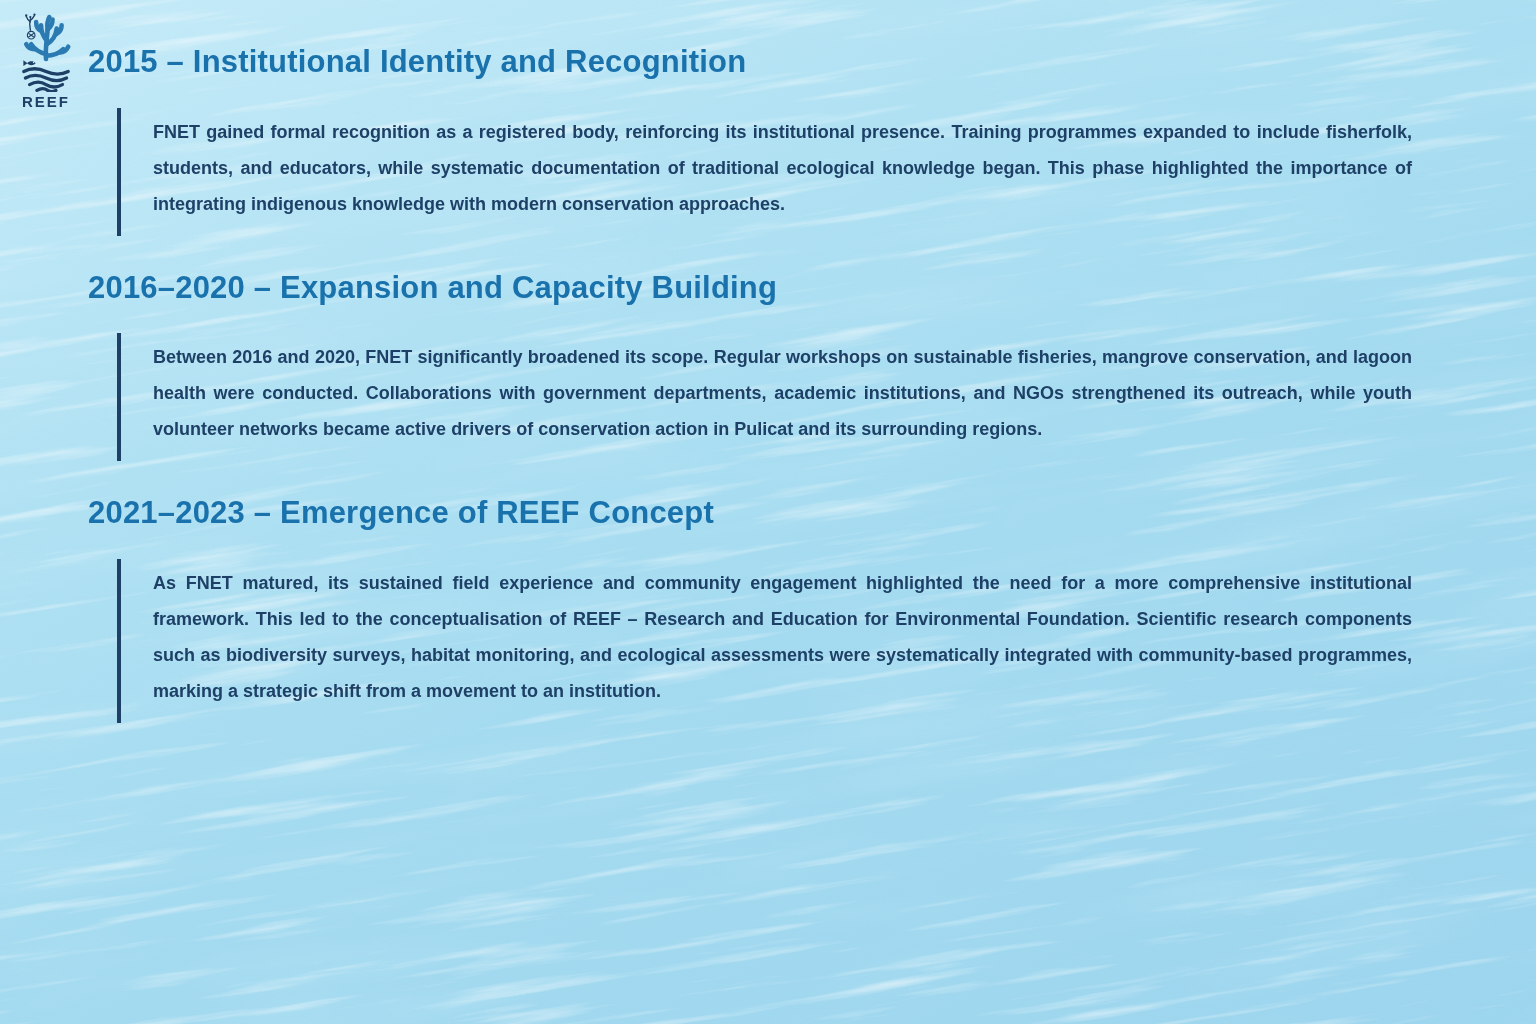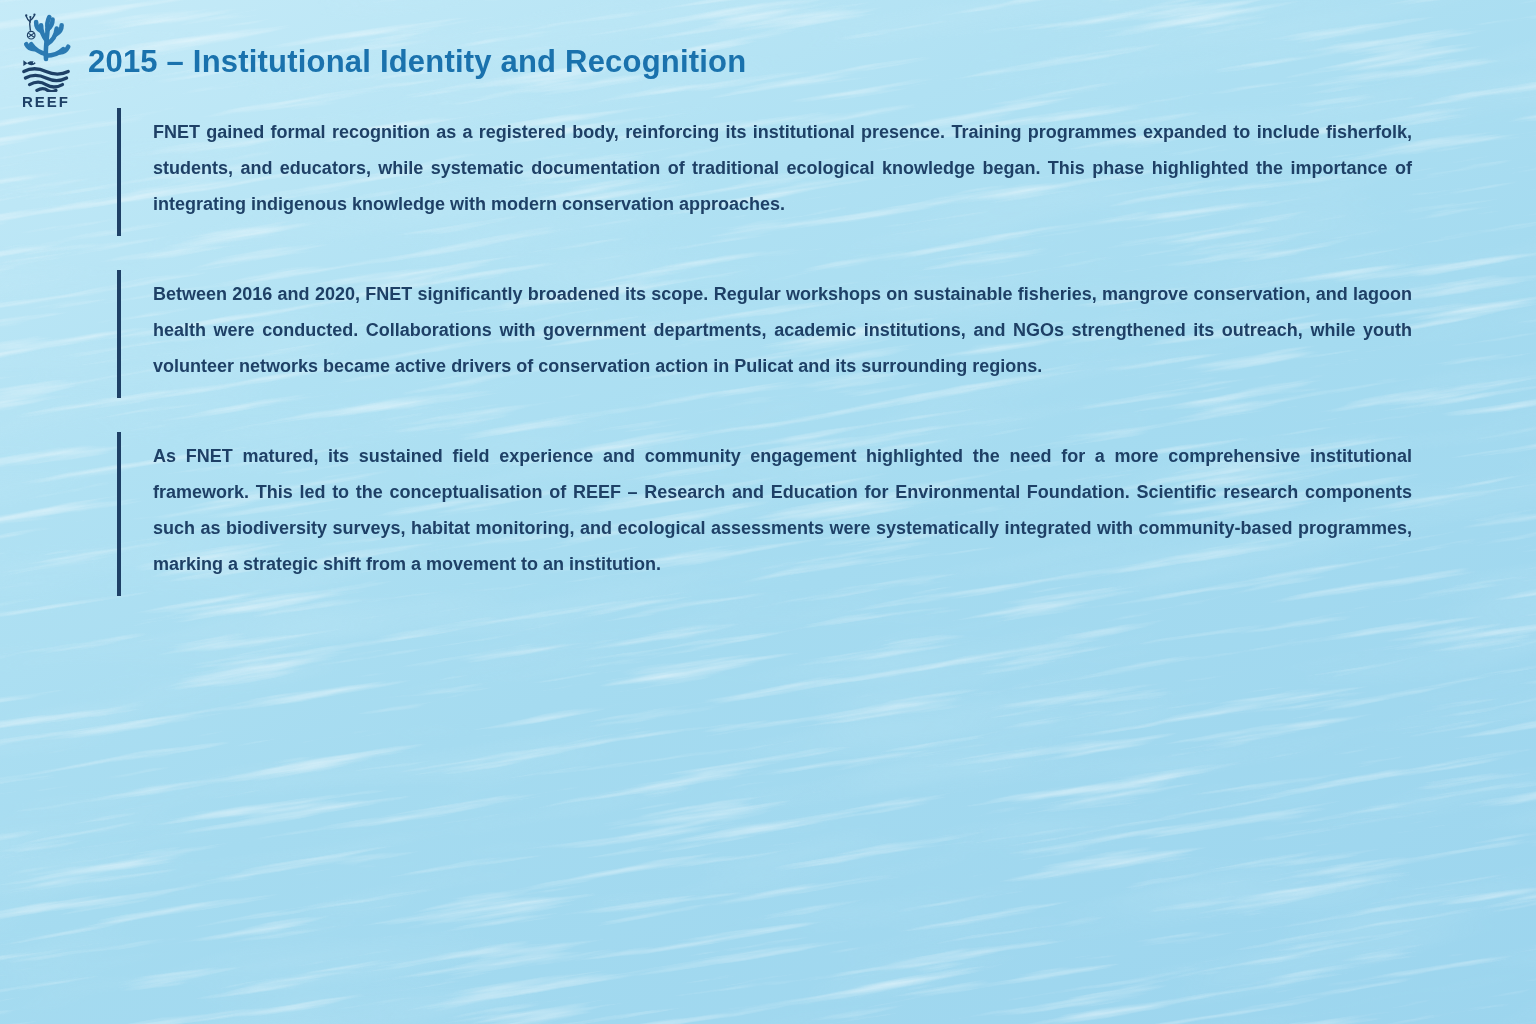--- a/index.html
+++ b/index.html
@@ -138,22 +138,24 @@
 
   <div class="content">
     <main>
 
       <section class="section">
         <h2 class="section-heading">2015 – Institutional Identity and Recognition</h2>
         <p class="section-body">FNET gained formal recognition as a registered body, reinforcing its institutional presence. Training programmes expanded to include fisherfolk, students, and educators, while systematic documentation of traditional ecological knowledge began. This phase highlighted the importance of integrating indigenous knowledge with modern conservation approaches.</p>
       </section>
 
       <section class="section">
+        <h2 class="section-heading">2016–2020 – Expansion and Capacity Building</h2>
         <p class="section-body">Between 2016 and 2020, FNET significantly broadened its scope. Regular workshops on sustainable fisheries, mangrove conservation, and lagoon health were conducted. Collaborations with government departments, academic institutions, and NGOs strengthened its outreach, while youth volunteer networks became active drivers of conservation action in Pulicat and its surrounding regions.</p>
       </section>
 
       <section class="section">
+        <h2 class="section-heading">2021–2023 – Emergence of REEF Concept</h2>
         <p class="section-body">As FNET matured, its sustained field experience and community engagement highlighted the need for a more comprehensive institutional framework. This led to the conceptualisation of REEF – Research and Education for Environmental Foundation. Scientific research components such as biodiversity surveys, habitat monitoring, and ecological assessments were systematically integrated with community-based programmes, marking a strategic shift from a movement to an institution.</p>
       </section>
 
     </main>
   </div>
 </div>
 
 </body></html>

